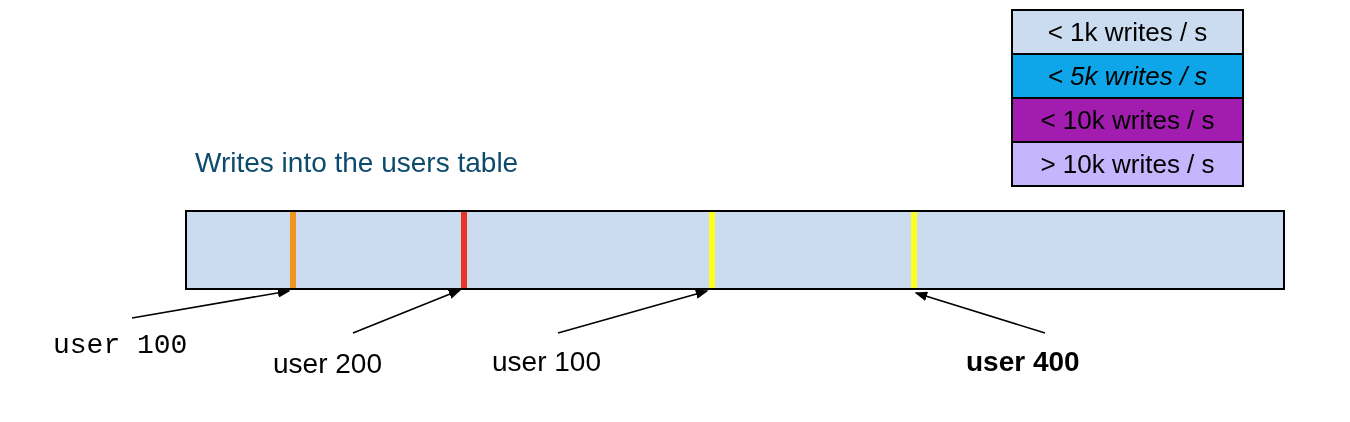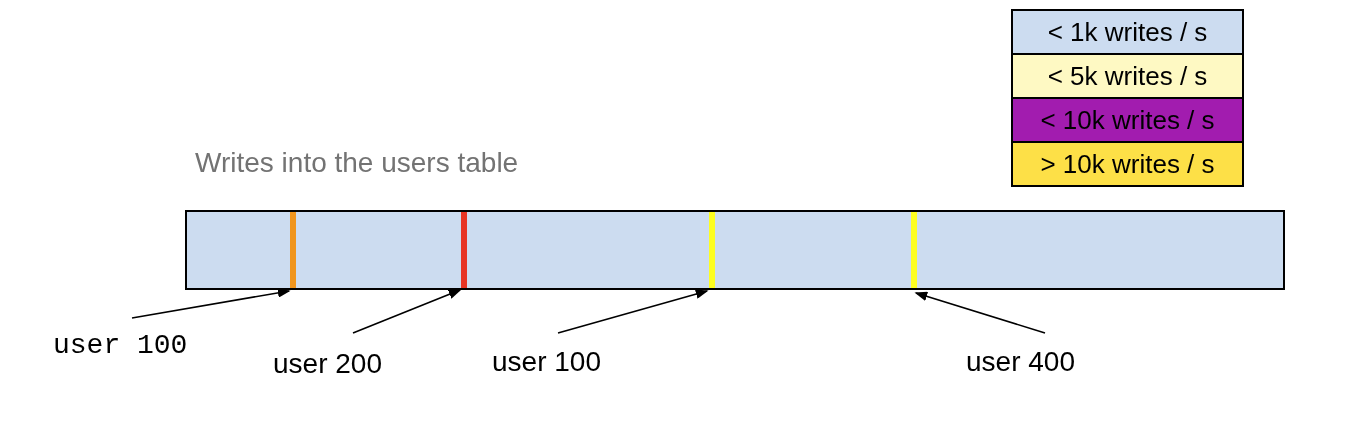--- a/index.html
+++ b/index.html
@@ -14,21 +14,21 @@
     height: 422px;
     background: #ffffff;
     overflow: hidden;
   }
   .diagram-title {
     position: absolute;
     left: 195px;
     top: 147px;
     font-size: 28px;
     line-height: 32px;
-    color: #737373;
+    color: #0c4a6e;
     white-space: nowrap;
   }
   .users-bar {
     position: absolute;
     left: 185px;
     top: 210px;
     width: 1100px;
     height: 80px;
     box-sizing: border-box;
     border: 2px solid #000000;
@@ -67,21 +67,21 @@
   .user-label {
     position: absolute;
     font-size: 28px;
     line-height: 32px;
     color: #000000;
     white-space: nowrap;
   }
   .label-user-100 { left: 53px;  top: 330px; font-family: Liberation Mono, monospace; }
   .label-user-200 { left: 273px; top: 348px; }
   .label-user-300 { left: 492px; top: 346px; }
-  .label-user-400 { left: 966px; top: 346px; }
+  .label-user-400 { left: 966px; top: 346px; font-weight: bold; }
   .arrows-layer {
     position: absolute;
     left: 0;
     top: 0;
     width: 1350px;
     height: 422px;
     pointer-events: none;
   }
 </style>
 </head>
@@ -95,27 +95,27 @@
     <div class="stripe stripe-user-100" style="background-color: rgb(240, 149, 29);"></div>
     <div class="stripe stripe-user-200" style="background-color: rgb(231, 52, 36);"></div>
     <div class="stripe stripe-user-300" style="background-color: rgb(253, 254, 33);"></div>
     <div class="stripe stripe-user-400" style="background-color: rgb(253, 254, 33);"></div>
   </div>
 
   <div class="legend">
     <div class="legend-row" style="background-color: rgb(204, 220, 240);">
       <span>&lt; 1k writes / s</span>
     </div>
-    <div class="legend-row" style="background-color: #fef9c3;">
+    <div class="legend-row" style="background-color: #0ea5e9; font-style: italic;">
       <span>&lt; 5k writes / s</span>
     </div>
     <div class="legend-row" style="background-color: #a21caf;">
       <span>&lt; 10k writes / s</span>
     </div>
-    <div class="legend-row" style="background-color: #fde047;">
+    <div class="legend-row" style="background-color: #c4b5fd;">
       <span>&gt; 10k writes / s</span>
     </div>
   </div>
 
   <svg class="arrows-layer" viewBox="0 0 1350 422" xmlns="http://www.w3.org/2000/svg">
     <defs>
       <marker id="arrowhead" markerWidth="8" markerHeight="6" refX="7" refY="3" orient="auto">
         <path d="M0,0 L8,3 L0,6 Z" fill="#000000"></path>
       </marker>
     </defs>

